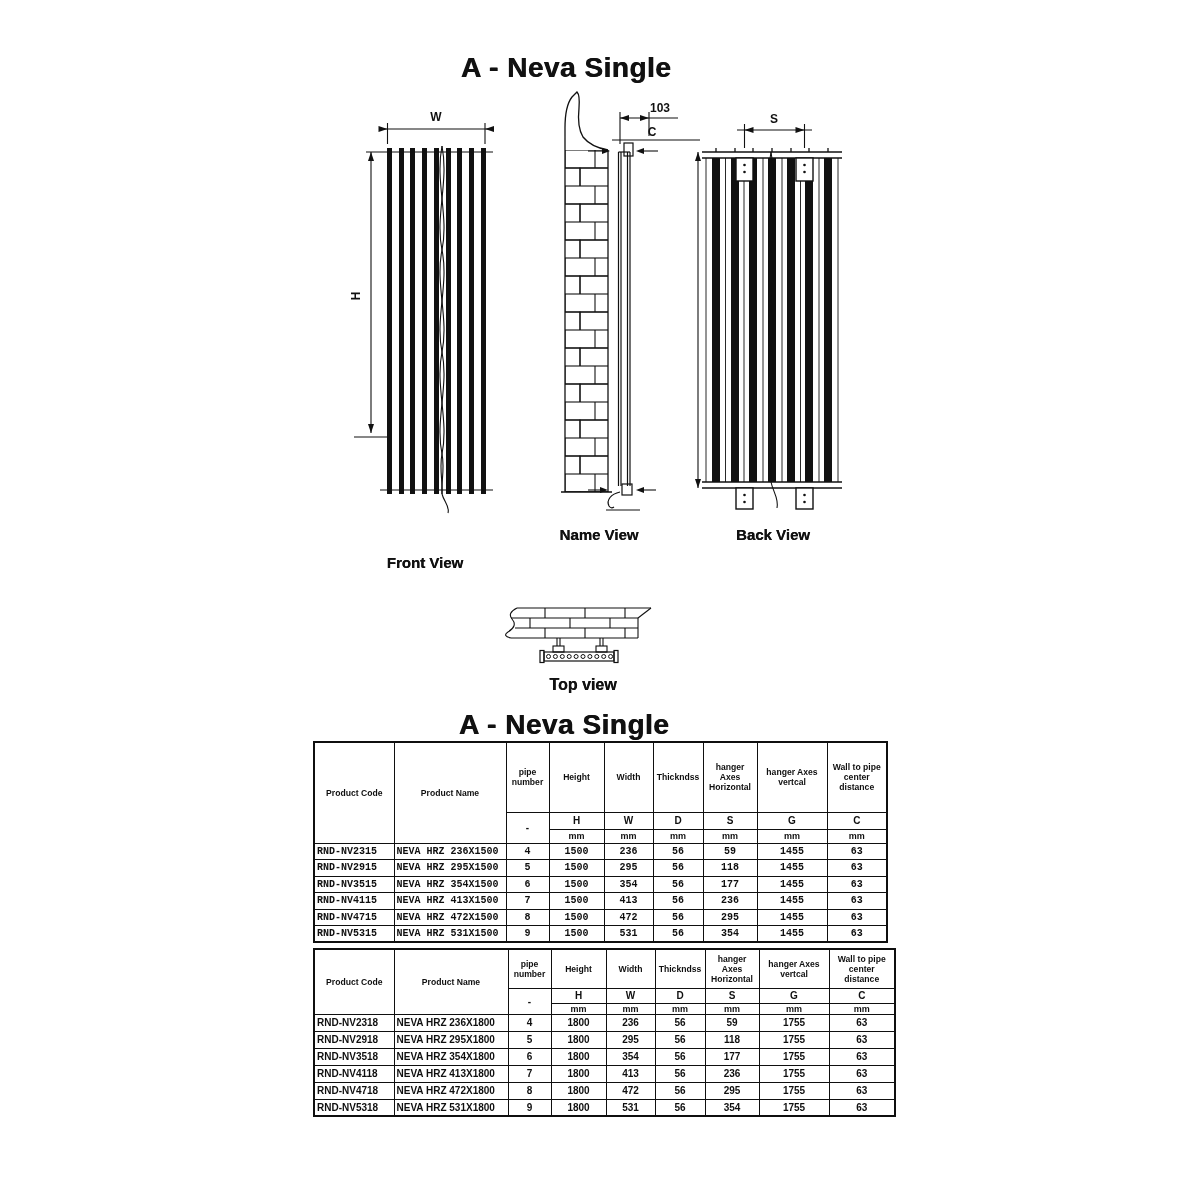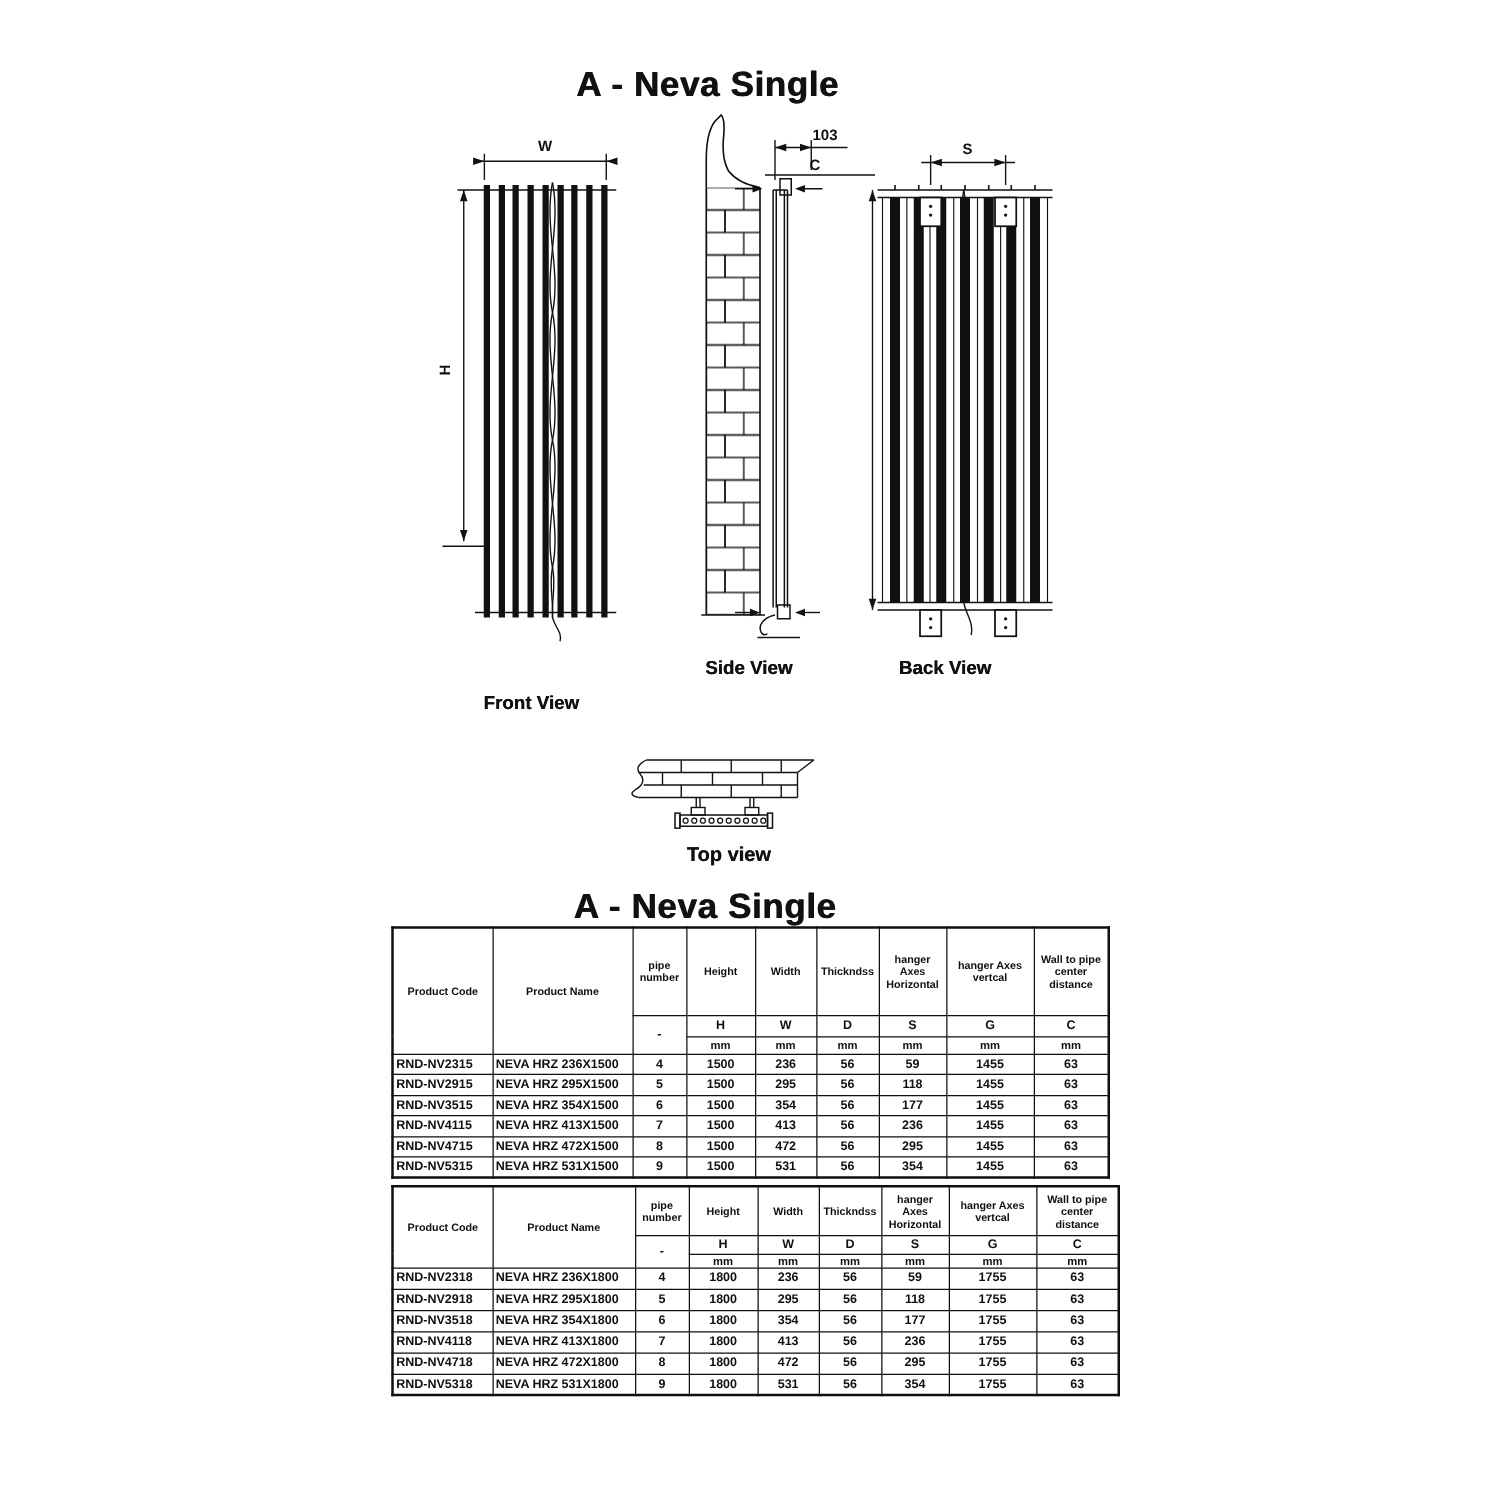--- a/index.html
+++ b/index.html
@@ -6,38 +6,38 @@
     font-family:"Liberation Sans",sans-serif;color:#111;}
   .page{position:absolute;inset:0;width:1060px;height:1200px;background:#fff;overflow:hidden;}
   .title{position:absolute;font-weight:700;font-size:28px;letter-spacing:.5px;white-space:nowrap;
     transform:translateX(-50%);text-shadow:.6px 0 0 #111;}
   .title-top{left:566px;top:52px;}
   .title-bottom{left:564px;top:709px;}
   .view-label{position:absolute;font-weight:700;font-size:15px;white-space:nowrap;
     transform:translateX(-50%);text-shadow:.3px 0 0 #111;}
   .lbl-front{left:425px;top:527px;margin-top:27px;}
   .lbl-side{left:599px;top:526px;}
-  .lbl-back{left:756px;top:526px;}
+  .lbl-back{left:773px;top:526px;}
   .lbl-top{left:583px;top:676px;font-size:16px;}
   svg.drawing{position:absolute;}
   svg.drawing text{font-family:"Liberation Sans",sans-serif;font-weight:700;font-size:12px;fill:#111;}
   .tbl-wrap{position:absolute;}
   .tbl1{left:313px;top:741px;}
   .tbl2{left:313px;top:948px;}
   table.spec-table{border-collapse:collapse;table-layout:fixed;border:2px solid #0f0f0f;}
   table.spec-table th,table.spec-table td{border:1.6px solid #0f0f0f;padding:0 1px;overflow:hidden;
     font-weight:700;text-align:center;vertical-align:middle;color:#0f0f0f;}
   table.spec-table thead tr.label-row th{font-size:8.6px;line-height:1.18;}
   table.spec-table thead th.big-th{font-size:10.5px;line-height:1.1;}
   table.spec-table thead tr.sym-row th{font-size:10px;}
   table.spec-table thead tr.unit-row th{font-size:9px;margin-top:20px;}
   table.spec-table tbody td{font-size:10px;white-space:nowrap;}
   table.spec-table tbody td.cell-left{text-align:left;padding-left:2px;font-size:10px;}
   .t1 thead tr.label-row{height:70px;} .t1 thead tr.sym-row{height:17px;}
-  .t1 thead tr.unit-row{height:14px;} .t1 tbody tr{height:16.5px;}
+  .t1 thead tr.unit-row{height:14px;} .t1 tbody tr{height:16.5px;font-family:Liberation Mono, monospace;}
   .t2 thead tr.label-row{height:39px;} .t2 thead tr.sym-row{height:15px;}
   .t2 thead tr.unit-row{height:11px;} .t2 tbody tr{height:17px;}
 </style>
 </head>
 <body>
 
 <div class="page">
 
   <div class="title title-top">A - Neva Single</div>
 
@@ -241,21 +241,21 @@
           <circle cx="88" cy="58.5" r="2"></circle>
         <circle cx="94.9" cy="58.5" r="2"></circle>
           <circle cx="101.8" cy="58.5" r="2"></circle>
           <circle cx="108.7" cy="58.5" r="2"></circle>
         <circle cx="115.6" cy="58.5" r="2"></circle>
       </g>
     </g>
   </svg>
 
   <div class="view-label lbl-front">Front View</div>
-  <div class="view-label lbl-side">Side View</div>
+  <div class="view-label lbl-side">Name View</div>
   <div class="view-label lbl-back">Back View</div>
   <div class="view-label lbl-top">Top view</div>
 
   <div class="title title-bottom">A - Neva Single</div>
 
   <div class="tbl-wrap tbl1" id="table1">
       <table class="spec-table t1">
         <colgroup>
           <col style="width: 80px;">
           <col style="width: 112px;">

